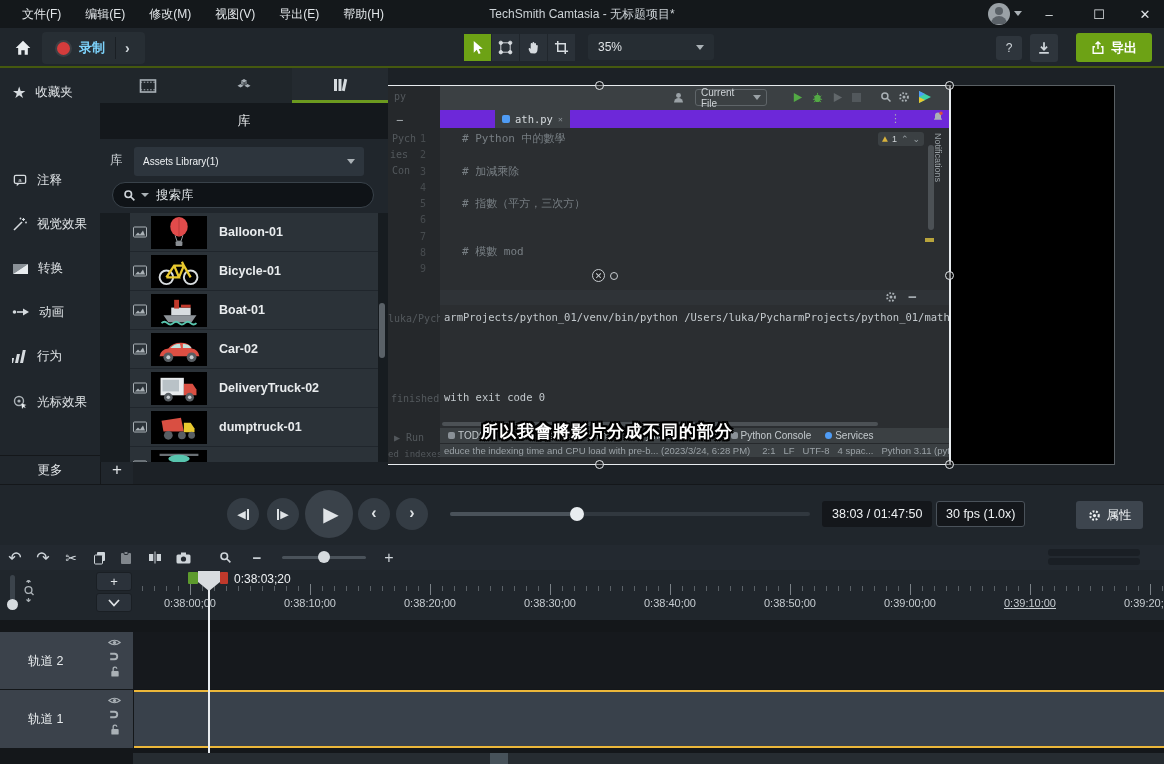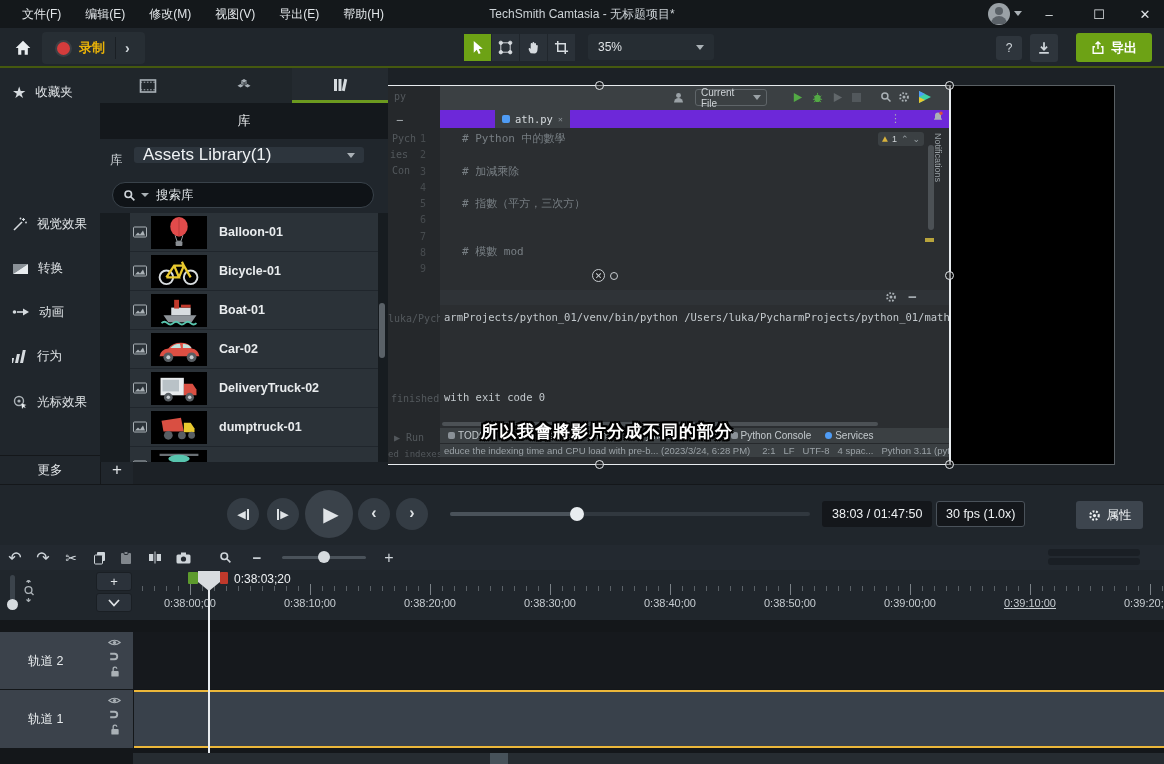--- a/index.html
+++ b/index.html
@@ -13,21 +13,21 @@
   .menu span{padding:0 12px;font-size:12px;color:#e2e6e9;}
   .wintitle{position:absolute;left:50%;transform:translateX(-50%);font-size:12px;color:#cdd3d7;}
   .winbtn{position:absolute;top:0;height:28px;width:34px;display:flex;align-items:center;justify-content:center;font-size:13px;color:#dfe3e6;}
   .avatar{position:absolute;left:988px;top:3px;width:22px;height:22px;border-radius:50%;background:#9aa1a6;overflow:hidden;}
   
   .toolbar{left:0;top:28px;width:1164px;height:38px;background:#20262c;}
   .greenline{left:0;top:66px;width:1164px;height:2px;background:#45590f;}
   .homebtn{left:8px;top:33px;width:30px;height:30px;display:flex;align-items:center;justify-content:center;}
   .recgroup{left:42px;top:32px;height:32px;background:#272e34;border-radius:4px;display:flex;align-items:center;padding:0 6px;}
   .recdot{width:13px;height:13px;border-radius:50%;background:#d43c3c;border:2px solid #3a3f44;margin:0 7px;}
-  .reclabel{font-size:13px;font-weight:bold;color:#eab308;margin-right:10px;}
+  .reclabel{font-size:13px;font-weight:bold;color:#7dd3fc;margin-right:10px;}
   .recsep{width:1px;height:22px;background:#1a1f24;}
   .recarrow{font-size:14px;font-weight:bold;color:#cfd5da;padding:0 9px;}
   .tool{position:absolute;top:34px;width:27px;height:27px;display:flex;align-items:center;justify-content:center;background:#2a3138;color:#d6dbdf;}
   .tool.active{background:#6da215;color:#fff;}
   .zoomsel{left:588px;top:34px;width:106px;height:26px;background:#262d33;border-radius:3px;display:flex;align-items:center;font-size:12px;color:#dfe3e6;padding:0 10px;justify-content:space-between;}
   .caret{width:0;height:0;border-left:4px solid transparent;border-right:4px solid transparent;border-top:5px solid #aab1b6;}
   .helpbtn{left:996px;top:36px;width:26px;height:24px;background:#2e353c;border-radius:3px;display:flex;align-items:center;justify-content:center;font-size:12px;color:#cfd5da;}
   .dlbtn{left:1030px;top:34px;width:28px;height:28px;background:#2e353c;border-radius:3px;display:flex;align-items:center;justify-content:center;}
   .exportbtn{left:1076px;top:33px;width:76px;height:29px;background:#6da215;border-radius:3px;display:flex;align-items:center;justify-content:center;gap:6px;font-size:13px;font-weight:bold;color:#fff;}
   
@@ -36,21 +36,21 @@
   .sbitem.active{background:#2d343b;}
   .sbitem .lbl{font-size:12.5px;color:#dfe3e6;white-space:nowrap;}
   .morerow{left:0;top:455px;width:100px;height:29px;background:#20262c;border-top:1px solid #14171a;display:flex;align-items:center;justify-content:center;font-size:12.5px;color:#dfe3e6;box-sizing:border-box;}
   .plusbox{left:100px;top:455px;width:33px;height:29px;background:#20262c;border-top:1px solid #14171a;border-left:1px solid #14171a;display:flex;align-items:center;justify-content:center;font-size:17px;color:#dfe3e6;box-sizing:border-box;}
   
   .libpanel{left:100px;top:68px;width:288px;height:387px;background:#171c20;}
   .libtab{position:absolute;top:0;width:96px;height:35px;background:#20262b;display:flex;align-items:center;justify-content:center;color:#aab2b8;box-sizing:border-box;}
   .libtab.active{background:#242a30;border-bottom:3px solid #6c9a1f;color:#d6dbdf;}
   .libtitle{position:absolute;left:0;top:35px;width:288px;height:36px;background:#14181c;display:flex;align-items:center;justify-content:center;font-size:13px;color:#e8eaec;}
   .libctrl{position:absolute;left:0;top:71px;width:288px;height:74px;background:#20262c;}
-  .libdrop{position:absolute;left:34px;top:8px;width:230px;height:16px;background:#2d353d;border-radius:3px;display:flex;align-items:center;justify-content:space-between;padding:0 9px;font-size:17px;color:#eef1f3;box-sizing:border-box;}
+  .libdrop{position:absolute;left:34px;top:8px;width:230px;height:29px;background:#2d353d;border-radius:3px;display:flex;align-items:center;justify-content:space-between;padding:0 9px;font-size:10px;color:#eef1f3;box-sizing:border-box;}
   .liblabel{position:absolute;left:10px;top:13px;font-size:12.5px;color:#cfd4d8;}
   .searchpill{position:absolute;left:12px;top:43px;width:262px;height:26px;background:#0f1317;border:1px solid #39424a;border-radius:14px;display:flex;align-items:center;gap:5px;padding:0 10px;box-sizing:border-box;}
   .searchpill input{background:transparent;border:none;outline:none;color:#dfe3e6;font-size:12.5px;width:180px;font-family:"Liberation Sans",sans-serif;}
   .searchpill input::placeholder{color:#dfe3e6;opacity:1;}
   .assetlist{position:absolute;left:0;top:145px;width:288px;height:249px;overflow:hidden;background:#171c20;}
   .arow{position:absolute;left:30px;width:248px;height:38px;background:#2b3238;border-bottom:1px solid #20262c;display:flex;align-items:center;}
   .abadge{width:14px;height:12px;margin-left:3px;}
   .athumb{width:56px;height:33px;background:#000;margin-left:4px;display:flex;align-items:center;justify-content:center;overflow:hidden;}
   .aname{margin-left:12px;font-size:12.5px;font-weight:bold;color:#e9ecee;}
   .libscroll{position:absolute;left:279px;top:150px;width:6px;height:200px;}
@@ -202,20 +202,28 @@
         <path d="M8 1.5 V9 M5.2 3.8 L8 1.2 L10.8 3.8 M4.5 6.5 H2.5 V14 H13.5 V6.5 H11.5"></path>
       </svg>
     <span>导出</span>
   </div>
   <div class="abs greenline"></div>
 
   <div class="abs sidebar">
     <div class="sbitem" style="top:2px;">
       <span style="font-size:16px;color:#d6dbdf;">★</span>
       <span class="lbl">收藏夹</span>
+    </div>
+    <div class="sbitem" style="top:90px;">
+      <svg width="16" height="15" viewBox="0 0 16 16">
+          <rect x="2" y="2.5" width="12" height="8.5" rx="1.5" fill="none" stroke="#d6dbdf" stroke-width="1.4"></rect>
+          <path d="M4.5 11 V14 L8 11" fill="#d6dbdf"></path>
+          <text x="6" y="9.5" font-size="6.5" fill="#d6dbdf" font-family="Liberation Sans,sans-serif">a</text>
+        </svg>
+      <span class="lbl">注释</span>
     </div>
     <div class="sbitem" style="top:134px;">
       <svg width="16" height="16" viewBox="0 0 16 16" stroke="#d6dbdf" stroke-width="1.6" fill="none">
           <path d="M2 14 L10 6"></path>
           <path d="M11.5 2 V5 M10 3.5 H13" stroke-width="1.2"></path>
           <circle cx="8.5" cy="2.5" r=".9" fill="#d6dbdf" stroke="none"></circle>
           <circle cx="14" cy="6.5" r=".9" fill="#d6dbdf" stroke="none"></circle>
         </svg>
       <span class="lbl">视觉效果</span>
     </div>

